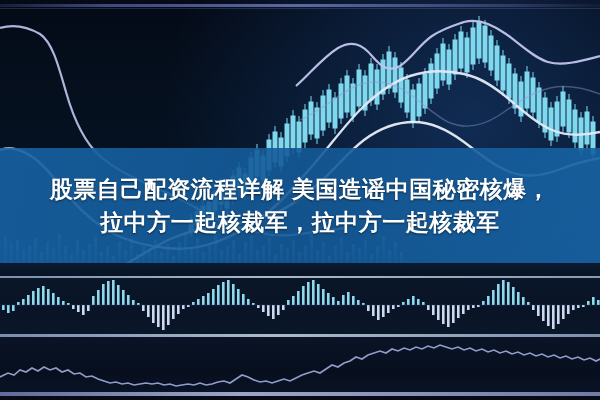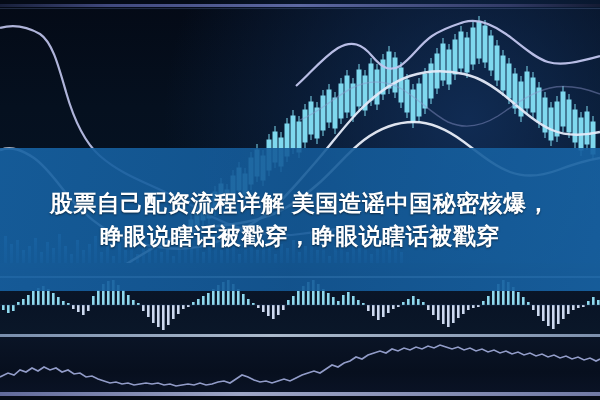--- a/index.html
+++ b/index.html
@@ -61,21 +61,21 @@
   
   #gap-strip{
     position:absolute;left:0;top:263px;width:600px;height:15px;
     background:linear-gradient(180deg,#0b1a30,#081222);
   }
 
   svg{display:block;}
 
   
   #banner{
-    position:absolute;left:0;top:148px;width:600px;height:143px;
+    position:absolute;left:0;top:148px;width:600px;height:115px;
     background:rgba(21,92,155,.88);
     box-sizing:border-box;
     display:flex;flex-direction:column;
     align-items:center;justify-content:center;
     gap:6px;
   }
   #banner::before{
     content:"";position:absolute;inset:0;
     background:linear-gradient(100deg,rgba(26,104,172,.35) 0%,rgba(17,78,136,.15) 50%,rgba(28,108,176,.35) 100%);
     pointer-events:none;
@@ -502,16 +502,16 @@
            L 494,13 L 500,16 L 506,14 L 512,17 L 518,15 L 524,18 L 530,16 L 536,19
            L 542,17 L 548,20 L 554,18 L 560,21 L 566,19 L 572,22 L 578,20 L 584,23
            L 590,21 L 596,24 L 600,22" fill="none" stroke="#9aa4d2" stroke-width="1.6" opacity="0.95"></path>
     </svg>
   </div>
   <div id="bottom-rule"></div>
   <div id="bottom-fill"></div>
 
   <div id="banner">
     <div class="banner-line">股票自己配资流程详解 美国造谣中国秘密核爆，</div>
-    <div class="banner-line">睁眼说瞎话被戳穿，睁眼说瞎话被戳穿</div>
+    <div class="banner-line">拉中方一起核裁军，拉中方一起核裁军</div>
   </div>
 
 </div>
 
 </body></html>

